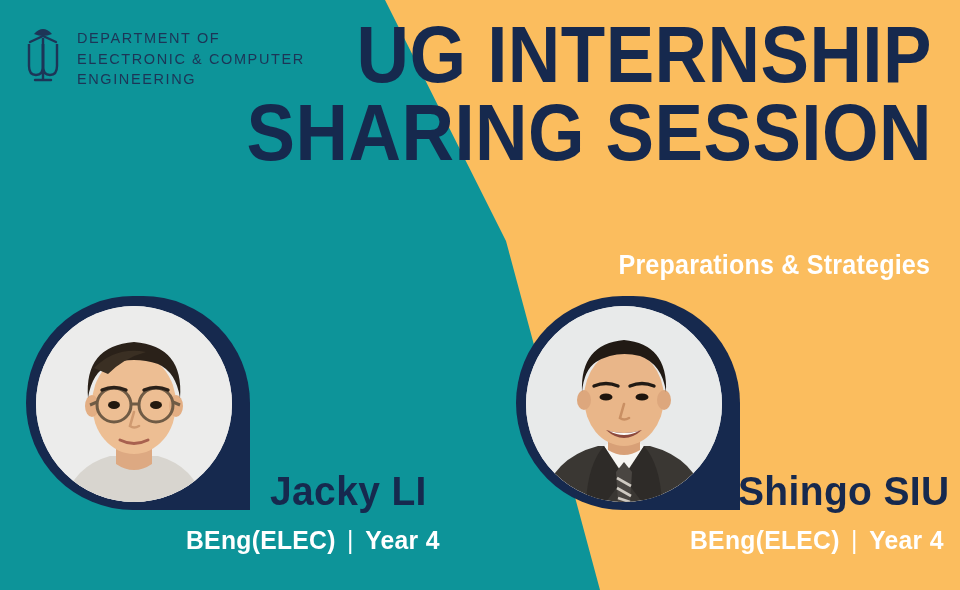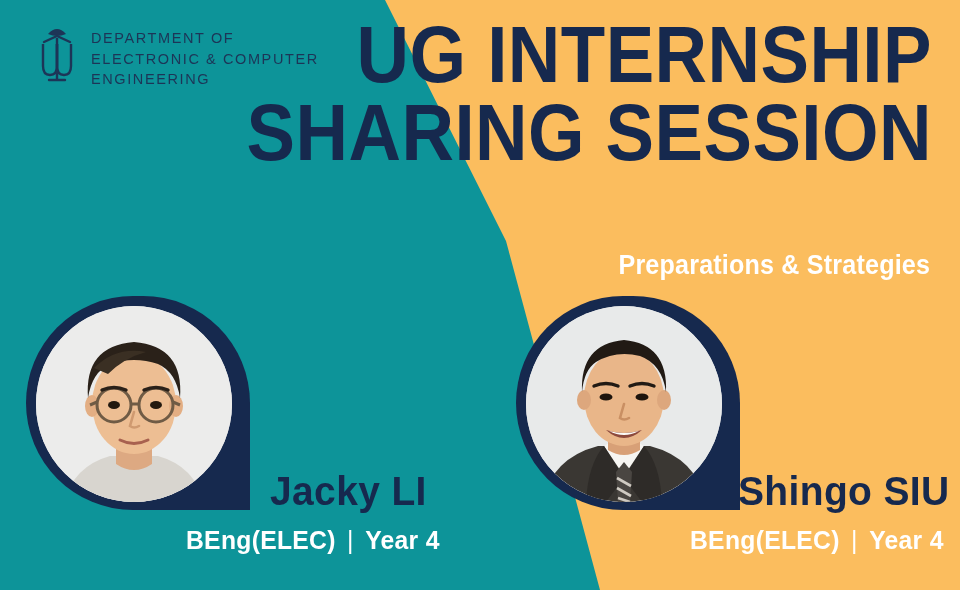--- a/index.html
+++ b/index.html
@@ -22,21 +22,21 @@
     position: absolute;
     inset: 0;
     width: 960px;
     height: 590px;
   }
   .bg-layer svg { display: block; }
 
   
   #logo-block {
     position: absolute;
-    left: 36px;
+    left: 22px;
     top: 22px;
     display: flex;
     align-items: flex-start;
     gap: 13px;
     z-index: 6;
   }
   #logo-mark { width: 42px; height: 62px; flex: none; }
   #logo-text {
     color: #1d3557;
     font-size: 14.5px;

